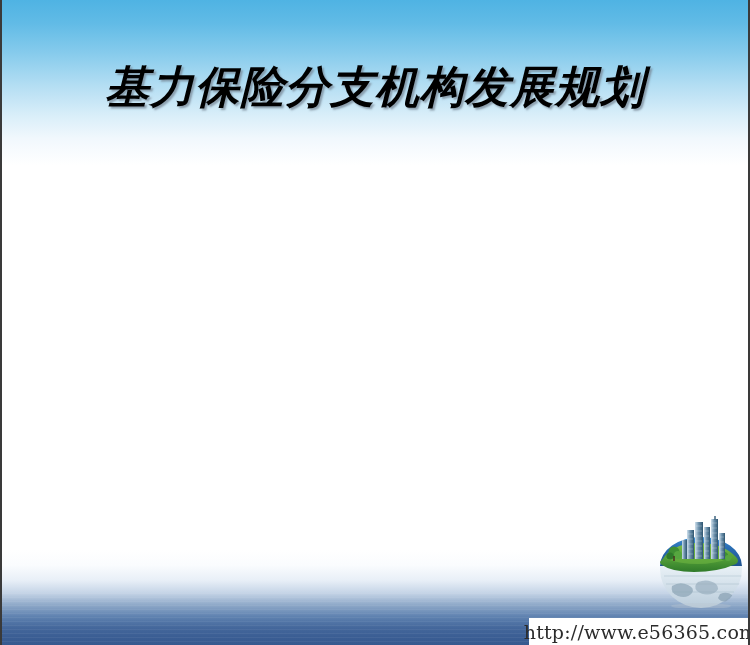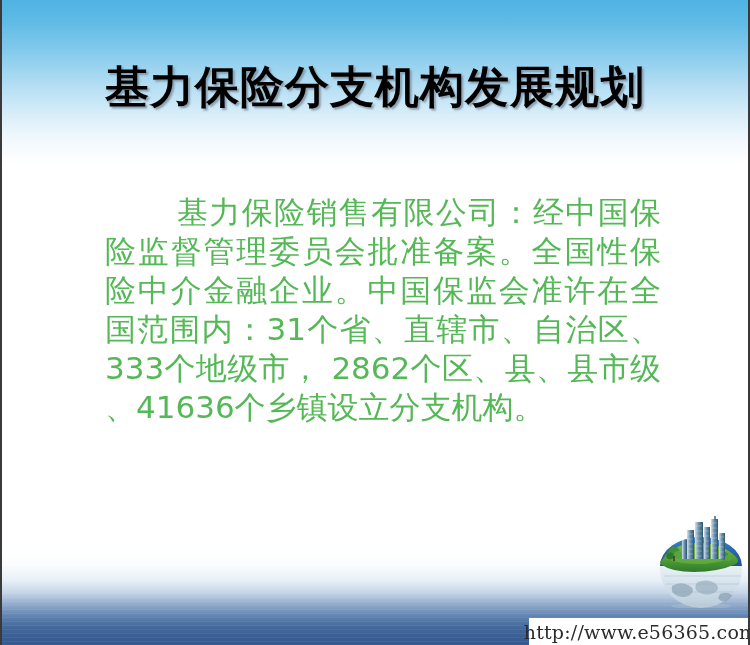--- a/index.html
+++ b/index.html
@@ -67,20 +67,21 @@
 
   
   .title {
     position: absolute;
     left: 0; right: 0;
     top: 58px;
     text-align: center;
     font-family: "DejaVu Serif", "Liberation Serif", serif;
     font-size: 44px;
     font-weight: bold;
+    font-style: italic;
     letter-spacing: 1px;
     color: #000000;
     text-shadow: 2px 2px 2px rgba(120,135,150,0.75);
     white-space: nowrap;
   }
 
   
   .body-text {
     position: absolute;
     left: 103px;
@@ -126,21 +127,20 @@
 </style>
 </head>
 <body>
 
 <div id="slide">
 
   <div class="sky"></div>
 
   <div class="title">基力保险分支机构发展规划</div>
 
-  <div class="body-text">基力保险销售有限公司：经中国保险监督管理委员会批准备案。全国性保险中介金融企业。中国保监会准许在全国范围内：31个省、直辖市、自治区、 333个地级市， 2862个区、县、县市级 、41636个乡镇设立分支机构。</div>
 
   <div class="water">
     <div class="water-sheen"></div>
   </div>
 
   <div class="globe">
     <svg width="94" height="92" viewBox="0 0 94 92" xmlns="http://www.w3.org/2000/svg">
       <defs>
         <linearGradient id="oceanG" x1="0" y1="0" x2="0" y2="1">
           <stop offset="0%" stop-color="#3f8fd0"></stop>

